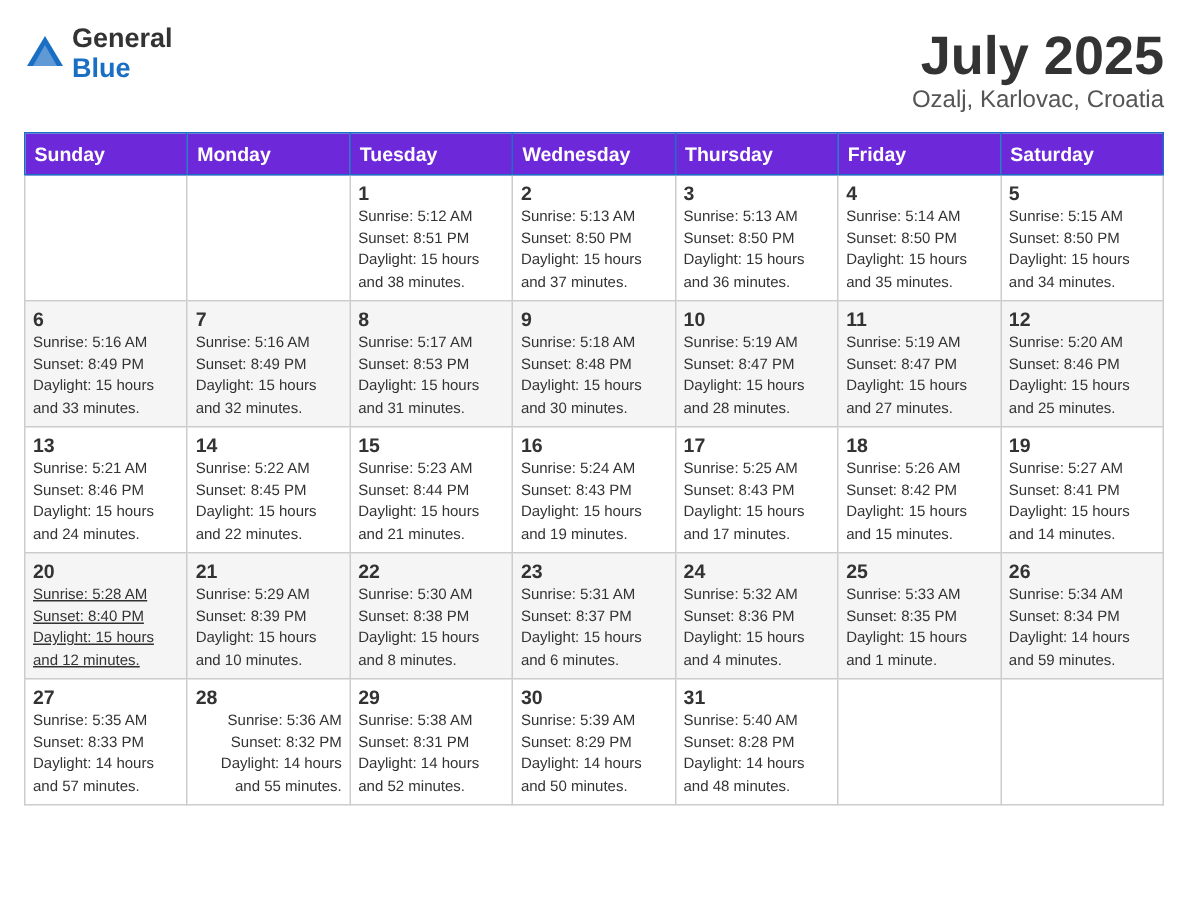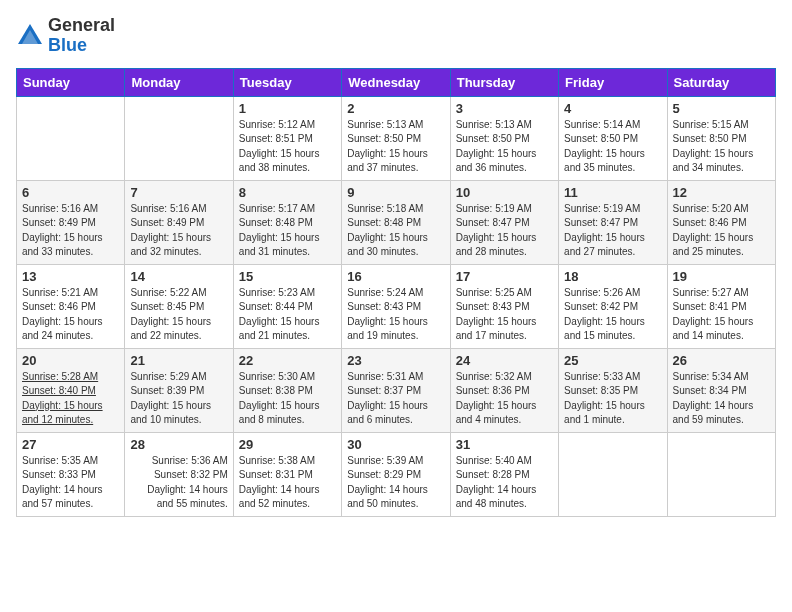--- a/index.html
+++ b/index.html
@@ -102,20 +102,22 @@
     <svg class="logo-icon" viewBox="0 0 28 28">
       <polygon points="14,2 26,22 2,22" fill="#1a6fc4"></polygon>
       <polygon points="14,8 22,22 6,22" fill="#fff" opacity="0.3"></polygon>
     </svg>
     <div class="logo-text">
       <span class="logo-general">General</span>
       <span class="logo-blue">Blue</span>
     </div>
   </div>
   <div class="title-block">
+    <div class="main-title">July 2025</div>
+    <div class="subtitle">Ozalj, Karlovac, Croatia</div>
   </div>
 </div>
 
 <table class="calendar">
   <thead>
     <tr>
     <th>Sunday</th>
         <th>Monday</th>
         <th>Tuesday</th>
         <th>Wednesday</th>
@@ -168,21 +170,21 @@
         </td>
         <td>
           <span class="day-num">7</span>
           <div class="day-info" style="white-space: pre-line;">Sunrise: 5:16 AM
 Sunset: 8:49 PM
 Daylight: 15 hours and 32 minutes.</div>
         </td>
         <td>
           <span class="day-num">8</span>
           <div class="day-info" style="white-space: pre-line;">Sunrise: 5:17 AM
-Sunset: 8:48 PM
+Sunset: 8:53 PM
 Daylight: 15 hours and 31 minutes.</div>
         </td>
         <td>
           <span class="day-num">9</span>
           <div class="day-info" style="white-space: pre-line;">Sunrise: 5:18 AM
 Sunset: 8:48 PM
 Daylight: 15 hours and 30 minutes.</div>
         </td>
         <td>
           <span class="day-num">10</span>

